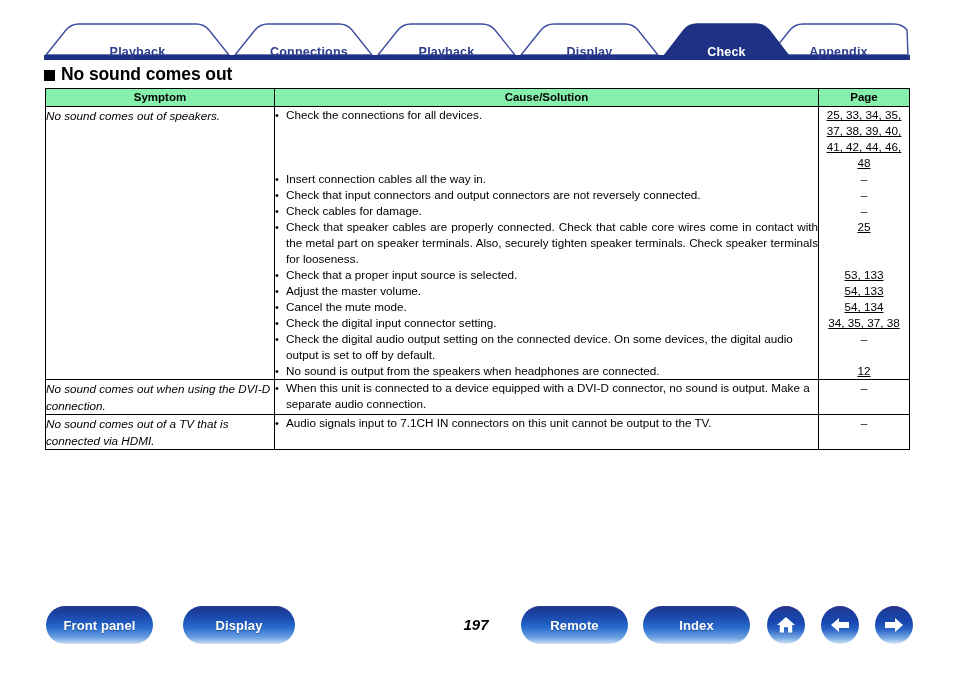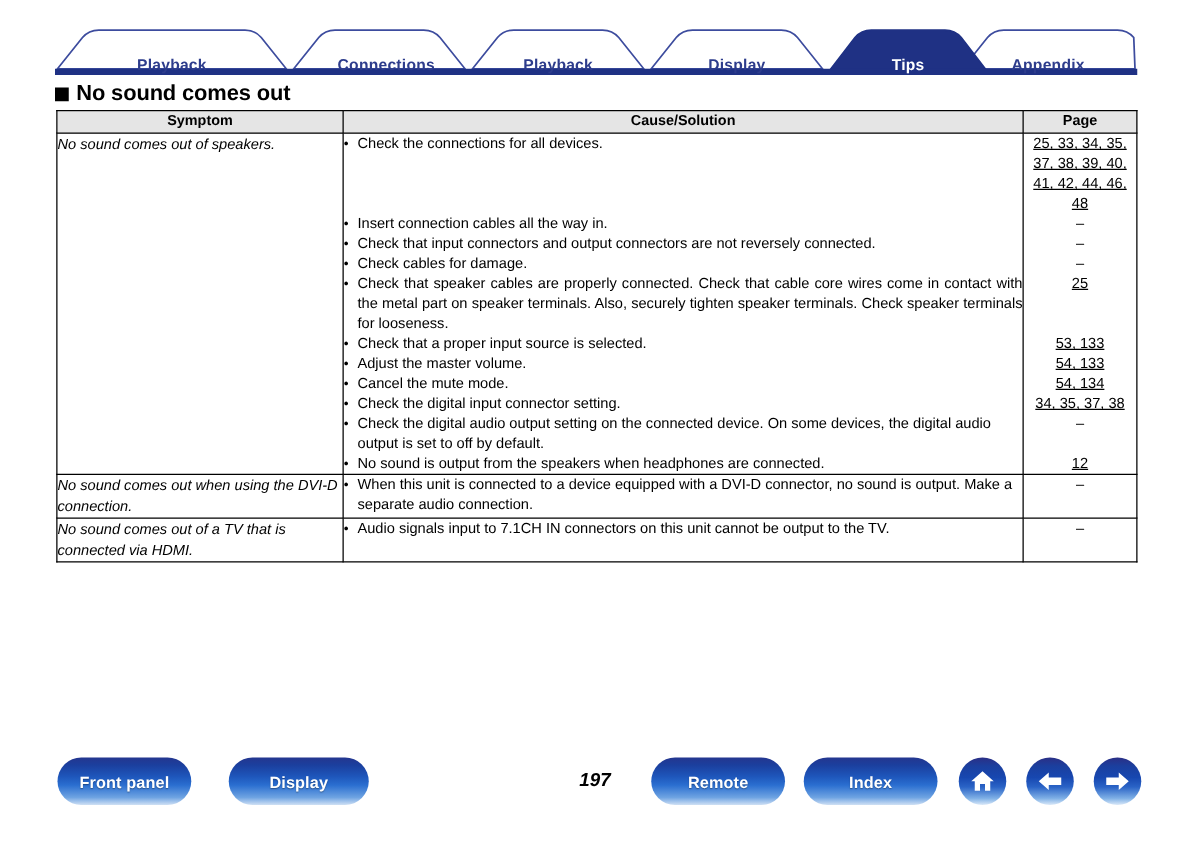--- a/index.html
+++ b/index.html
@@ -62,21 +62,21 @@
     width: 864px;
     border-collapse: collapse;
     table-layout: fixed;
   }
   .tbl td, .tbl th {
     border: 1px solid #000;
     vertical-align: top;
     padding: 0;
   }
   .tbl thead th {
-    background: #e5e5e5;
+    background: #86efac;
     height: 15px;
     font-size: 11.5px;
     font-weight: bold;
     text-align: center;
     vertical-align: middle;
     padding: 2px 0 3px 0;
   }
   .col-symptom { width: 229px; }
   .col-cause   { width: 544px; }
   .col-page    { width: 91px; }
@@ -196,21 +196,21 @@
 
     <path d="M 620,34 L 640,8 Q 645,2 653,2 L 712,2 Q 720,2 725,8 L 745,34 Z" fill="#1f3184" stroke="#1f3184" stroke-width="1.4"></path>
 
     <rect x="0" y="33" width="866" height="5" fill="#1f3184"></rect>
   </svg>
 
   <div class="tab-label" style="left:40px; width:107px;">Playback</div>
   <div class="tab-label" style="left:205px; width:120px;">Connections</div>
   <div class="tab-label" style="left:350px; width:105px;">Playback</div>
   <div class="tab-label" style="left:493px; width:105px;">Display</div>
-  <div class="tab-label active" style="left:636px; width:93px;">Tips</div>
+  <div class="tab-label active" style="left:636px; width:93px;">Check</div>
   <div class="tab-label" style="left:742px; width:105px;">Appendix</div>
 </div>
 
 <div class="section-title">
   <span class="title-square"></span>
   <span>No sound comes out</span>
 </div>
 
 <table class="tbl">
   <colgroup>

